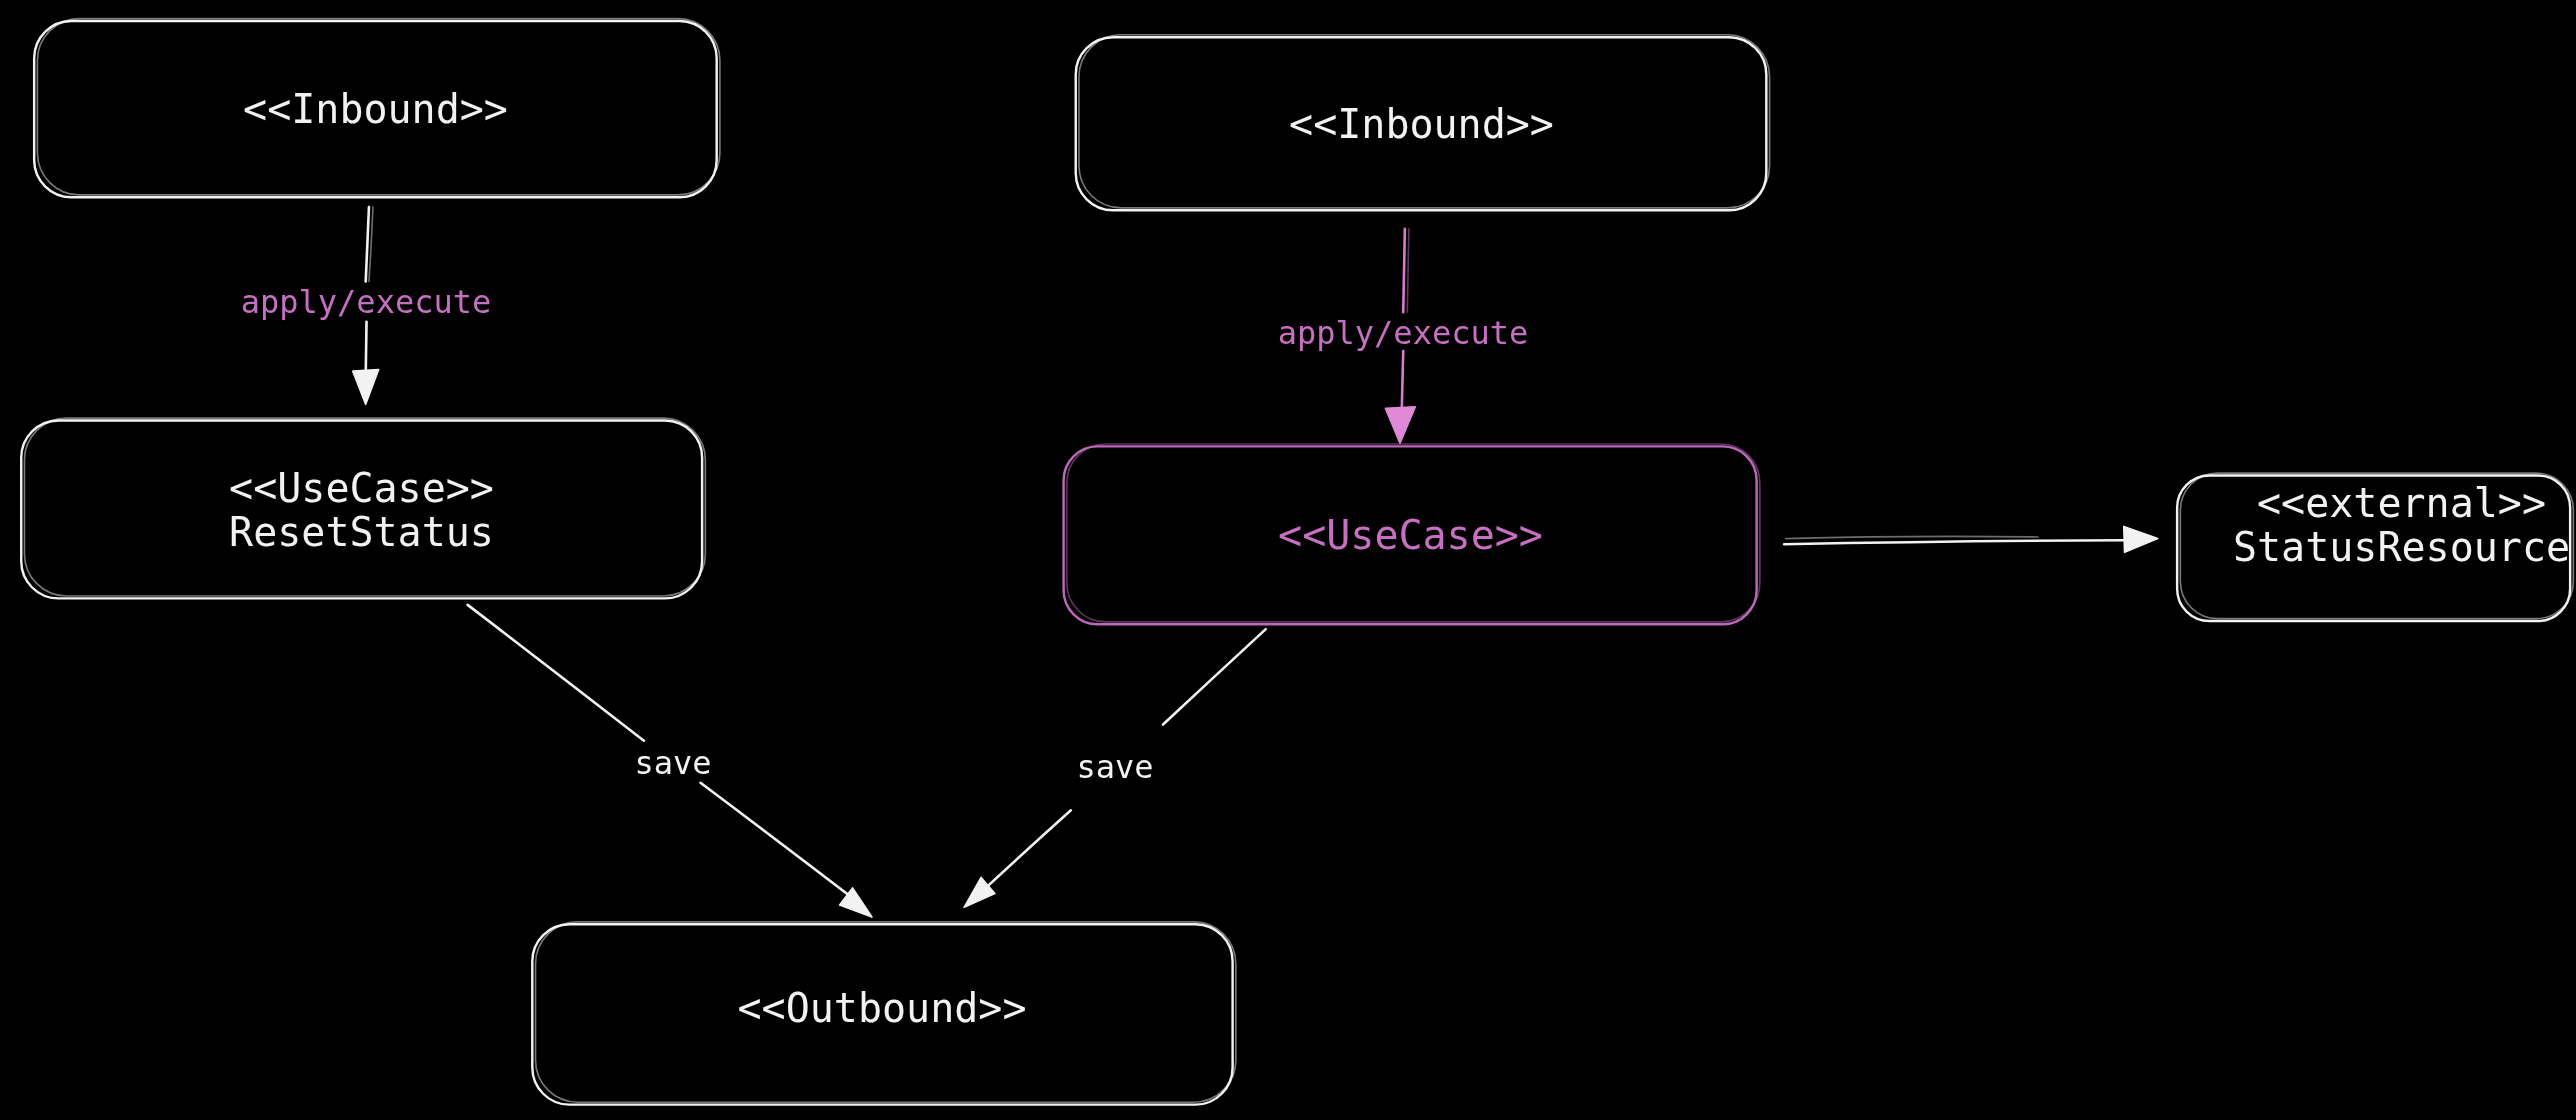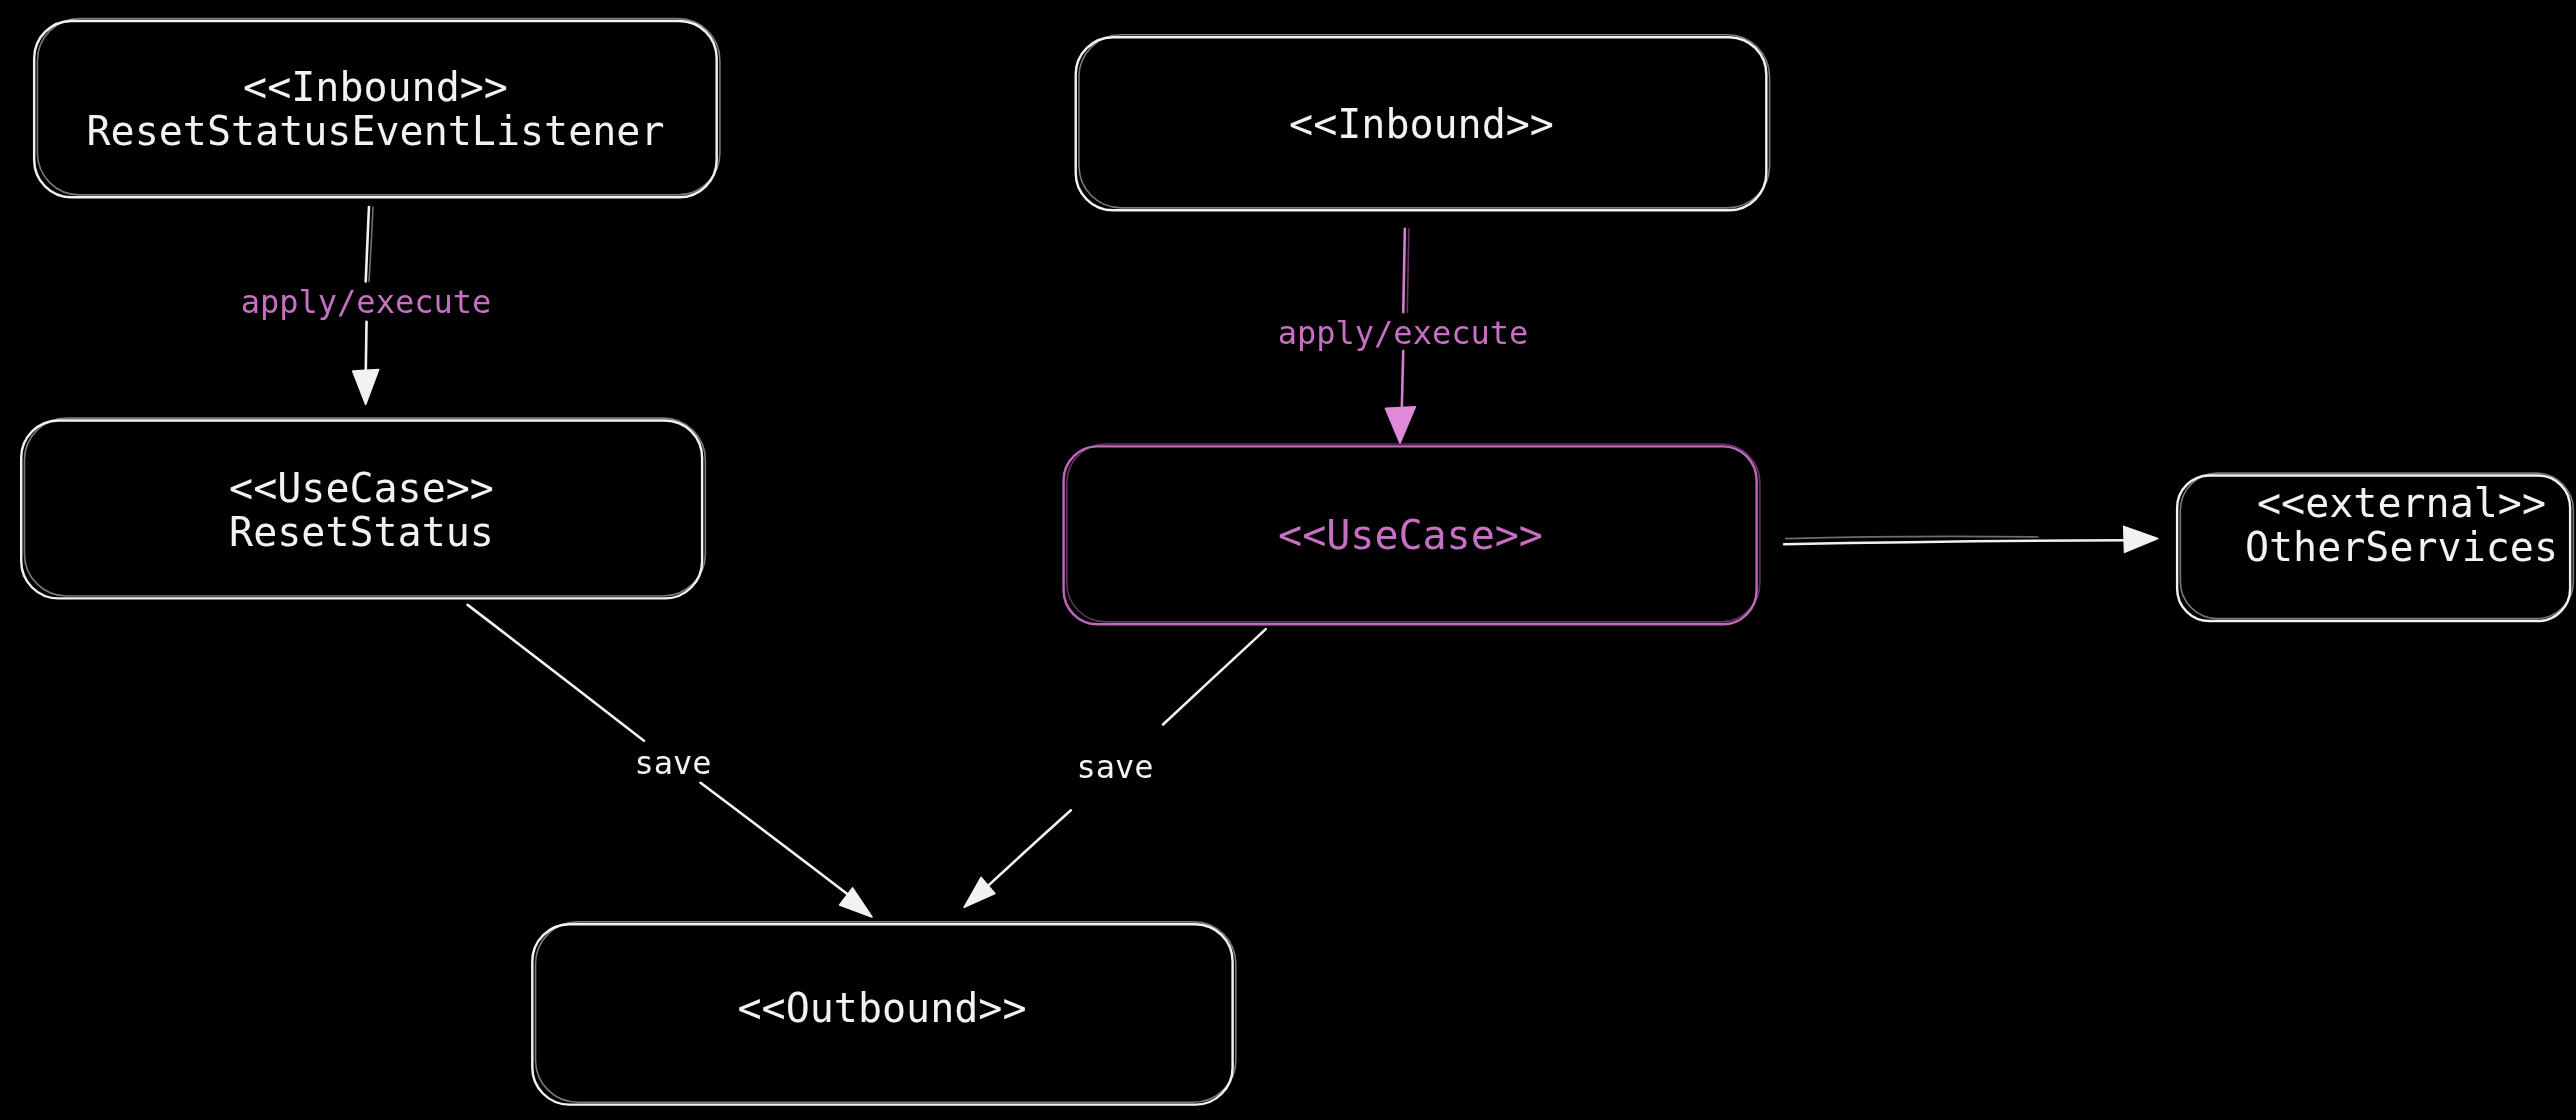--- a/index.html
+++ b/index.html
@@ -89,39 +89,38 @@
 
     <g>
       <path class="ln ghost" d="M 2208 666 Q 2360 662 2520 664"></path>
       <path class="ln" d="M 2206 673 Q 2420 669 2626 668"></path>
       <polygon class="head" points="2668,666 2626,651 2627,683"></polygon>
     </g>
   </svg>
 
   <div class="node" style="left:34px;top:21px;width:683px;height:176px">
     <span>&lt;&lt;Inbound&gt;&gt;</span>
-    <span>ResetStatusEventListener</span>
   </div>
 
   <div class="node" style="left:1076px;top:37px;width:691px;height:173px">
     <span>&lt;&lt;Inbound&gt;&gt;</span>
   </div>
 
   <div class="node" style="left:21px;top:421px;width:681px;height:178px">
     <span>&lt;&lt;UseCase&gt;&gt;</span>
     <span>ResetStatus</span>
   </div>
 
   <div class="node pink" style="left:1064px;top:446px;width:693px;height:178px">
     <span>&lt;&lt;UseCase&gt;&gt;</span>
   </div>
 
   <div class="node" style="left:2177px;top:452px;width:449px;height:146px">
     <span>&lt;&lt;external&gt;&gt;</span>
-    <span>OtherServices</span>
+    <span>StatusResource</span>
   </div>
 
   <div class="node" style="left:532px;top:924px;width:700px;height:168px">
     <span>&lt;&lt;Outbound&gt;&gt;</span>
   </div>
 
   <div class="edge-label pink" style="left:366px;top:302px">apply/execute</div>
   <div class="edge-label pink" style="left:1403px;top:333px">apply/execute</div>
   <div class="edge-label white" style="left:673px;top:763px">save</div>
   <div class="edge-label white" style="left:1115px;top:767px">save</div>

